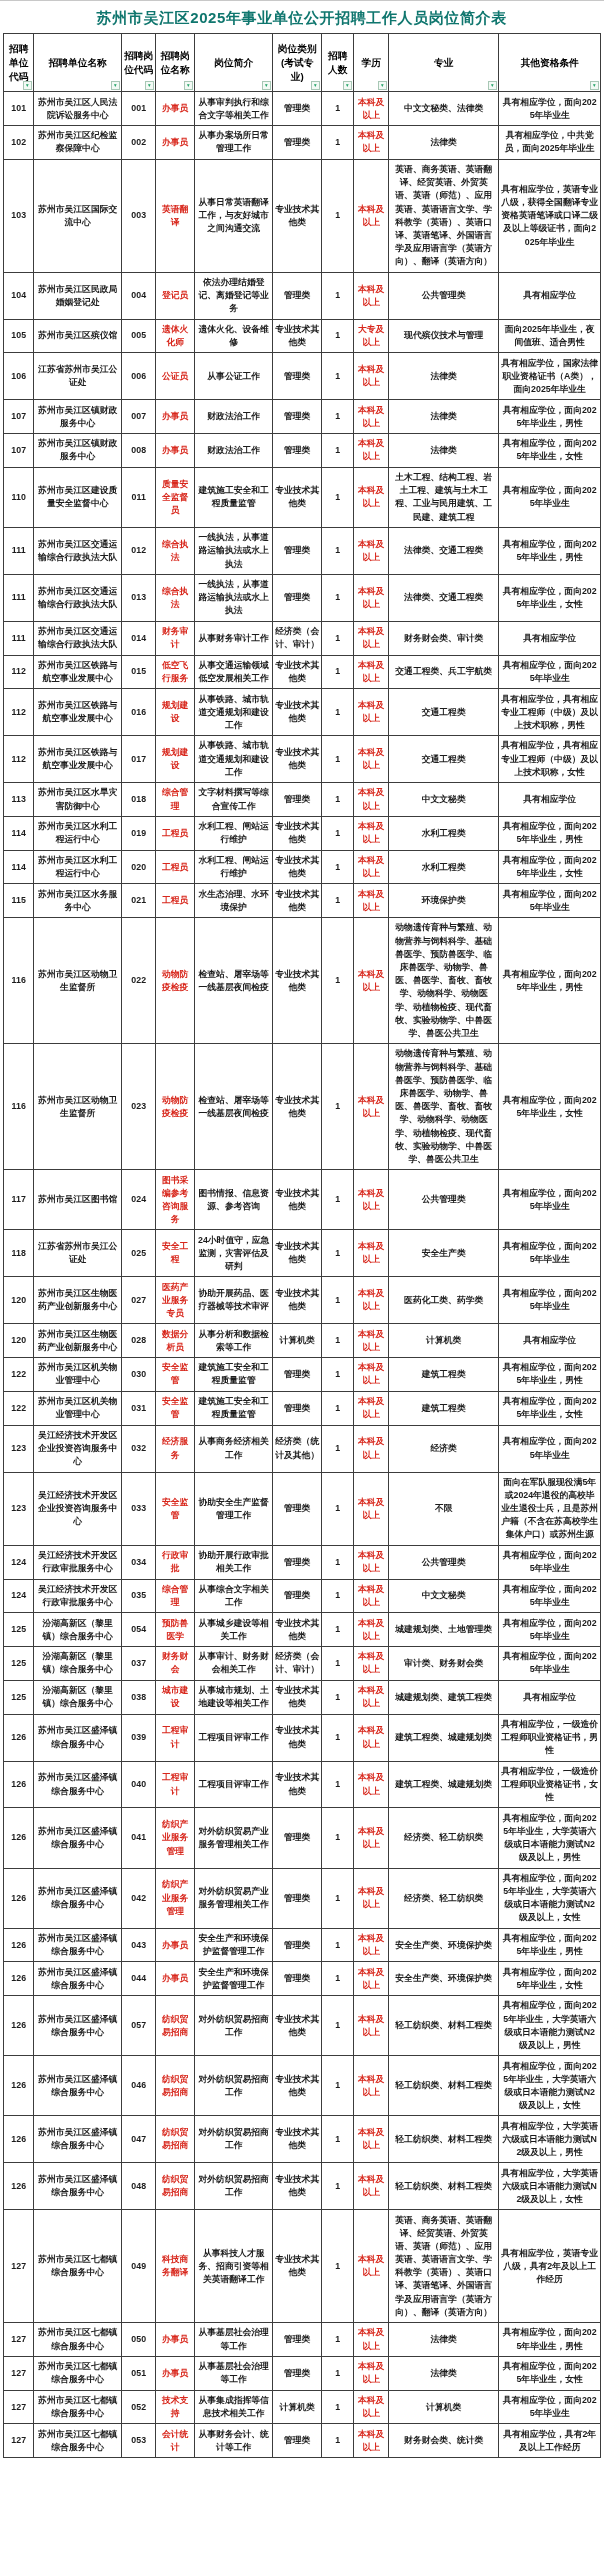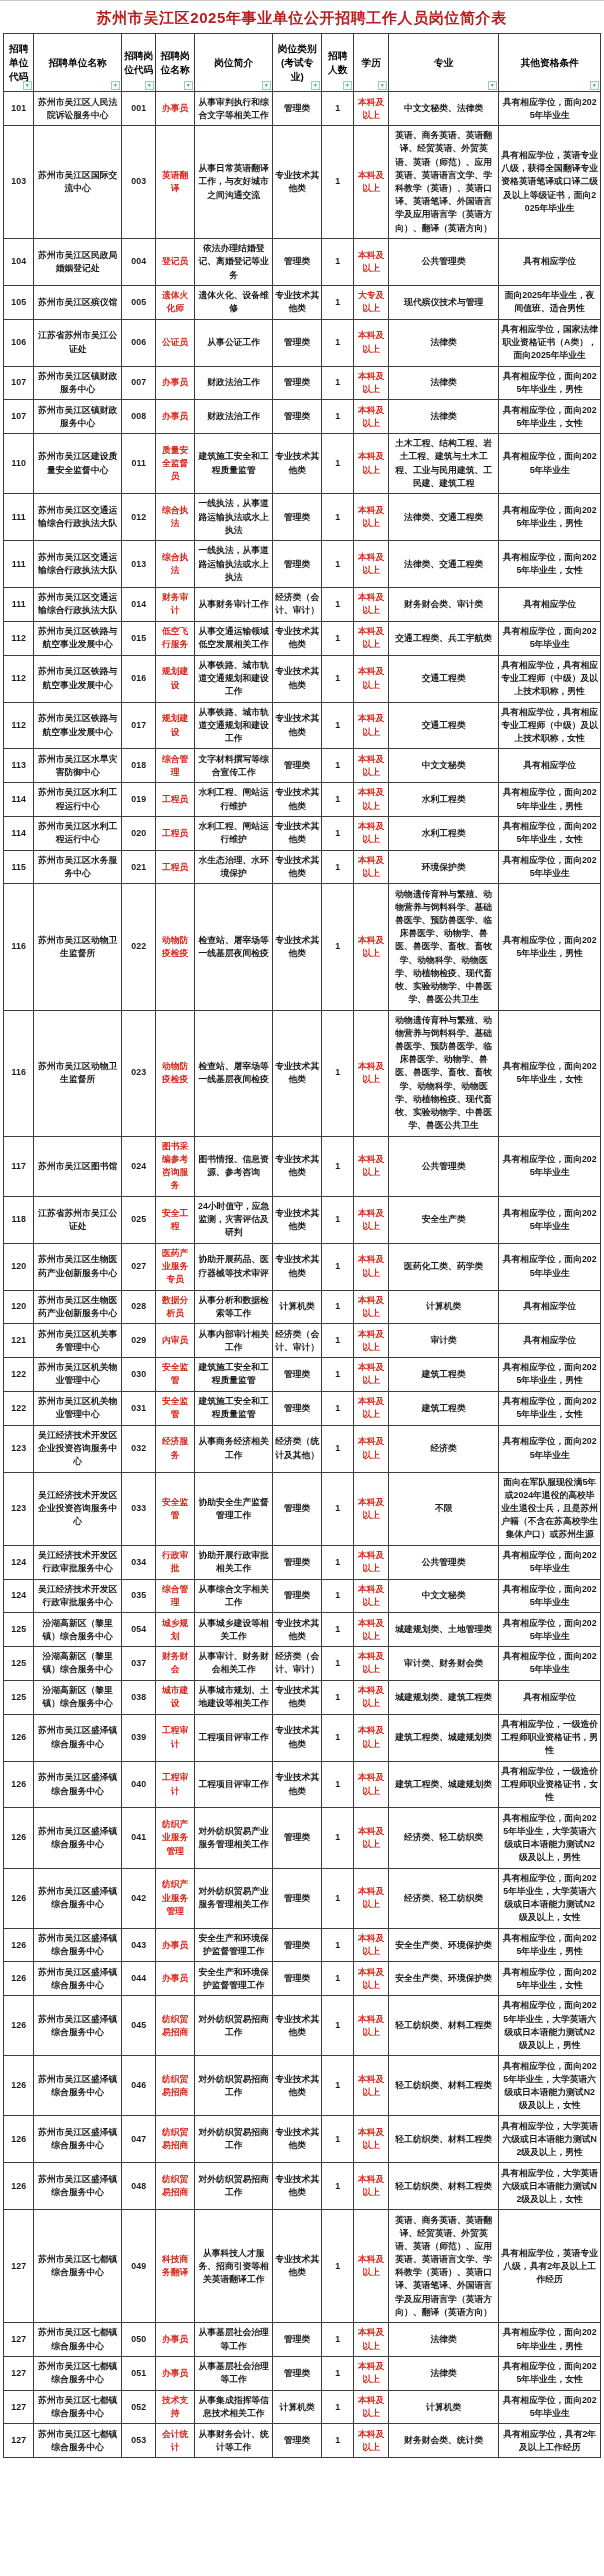--- a/index.html
+++ b/index.html
@@ -1,20 +1,20 @@
 <!DOCTYPE html>
 <html style="font-size:10.4px"><head>
 <meta charset="utf-8">
 <style>
   html,body{margin:0;padding:0;background:#ffffff;}
   body{width:604px;font-family:"Liberation Sans","DejaVu Sans",sans-serif;color:#1a1a1a;}
   .sheet{padding:1.3px 3.2px 3.9px 3.2px;border-top:0.6px solid #c8c8c8;}
   .title{
     width:597px;text-align:center;font-size:15px;font-weight:bold;
-    padding:6.5px 0 5.2px 0;letter-spacing:0.6px;color:#b91c1c;
+    padding:6.5px 0 5.2px 0;letter-spacing:0.6px;color:#0f766e;
   }
   table.grid{
     width:597px;table-layout:fixed;border-collapse:collapse;
     border:1px solid #3c3c3c;
   }
   table.grid col.c1{width:30px;}
   table.grid col.c2{width:88px;}
   table.grid col.c3{width:34px;}
   table.grid col.c4{width:39px;}
   table.grid col.c5{width:78px;}
@@ -87,20 +87,32 @@
           <td>001</td>
           <td class="red">办事员</td>
           <td>从事审判执行和综合文字等相关工作</td>
           <td>管理类</td>
           <td>1</td>
           <td class="red">本科及以上</td>
           <td>中文文秘类、法律类</td>
           <td>具有相应学位，面向2025年毕业生</td>
         </tr>
         <tr>
+          <td>102</td>
+          <td>苏州市吴江区纪检监察保障中心</td>
+          <td>002</td>
+          <td class="red">办事员</td>
+          <td>从事办案场所日常管理工作</td>
+          <td>管理类</td>
+          <td>1</td>
+          <td class="red">本科及以上</td>
+          <td>法律类</td>
+          <td>具有相应学位，中共党员，面向2025年毕业生</td>
+        </tr>
+        <tr>
           <td>103</td>
           <td>苏州市吴江区国际交流中心</td>
           <td>003</td>
           <td class="red">英语翻译</td>
           <td>从事日常英语翻译工作，与友好城市之间沟通交流</td>
           <td>专业技术其他类</td>
           <td>1</td>
           <td class="red">本科及以上</td>
           <td>英语、商务英语、英语翻译、经贸英语、外贸英语、英语（师范）、应用英语、英语语言文学、学科教学（英语）、英语口译、英语笔译、外国语言学及应用语言学（英语方向）、翻译（英语方向）</td>
           <td>具有相应学位，英语专业八级，获得全国翻译专业资格英语笔译或口译二级及以上等级证书，面向2025年毕业生</td>
@@ -363,32 +375,20 @@
           <td>028</td>
           <td class="red">数据分析员</td>
           <td>从事分析和数据检索等工作</td>
           <td>计算机类</td>
           <td>1</td>
           <td class="red">本科及以上</td>
           <td>计算机类</td>
           <td>具有相应学位</td>
         </tr>
         <tr>
-          <td>121</td>
-          <td>苏州市吴江区机关事务管理中心</td>
-          <td>029</td>
-          <td class="red">内审员</td>
-          <td>从事内部审计相关工作</td>
-          <td>经济类（会计、审计）</td>
-          <td>1</td>
-          <td class="red">本科及以上</td>
-          <td>审计类</td>
-          <td>具有相应学位</td>
-        </tr>
-        <tr>
           <td>122</td>
           <td>苏州市吴江区机关物业管理中心</td>
           <td>030</td>
           <td class="red">安全监管</td>
           <td>建筑施工安全和工程质量监管</td>
           <td>管理类</td>
           <td>1</td>
           <td class="red">本科及以上</td>
           <td>建筑工程类</td>
           <td>具有相应学位，面向2025年毕业生，男性</td>
@@ -450,21 +450,21 @@
           <td>管理类</td>
           <td>1</td>
           <td class="red">本科及以上</td>
           <td>中文文秘类</td>
           <td>具有相应学位，面向2025年毕业生</td>
         </tr>
         <tr>
           <td>125</td>
           <td>汾湖高新区（黎里镇）综合服务中心</td>
           <td>054</td>
-          <td class="red">城乡规划</td>
+          <td class="red">预防兽医学</td>
           <td>从事城乡建设等相关工作</td>
           <td>专业技术其他类</td>
           <td>1</td>
           <td class="red">本科及以上</td>
           <td>城建规划类、土地管理类</td>
           <td>具有相应学位，面向2025年毕业生</td>
         </tr>
         <tr>
           <td>125</td>
           <td>汾湖高新区（黎里镇）综合服务中心</td>
@@ -557,21 +557,21 @@
           <td>安全生产和环境保护监督管理工作</td>
           <td>管理类</td>
           <td>1</td>
           <td class="red">本科及以上</td>
           <td>安全生产类、环境保护类</td>
           <td>具有相应学位，面向2025年毕业生，女性</td>
         </tr>
         <tr>
           <td>126</td>
           <td>苏州市吴江区盛泽镇综合服务中心</td>
-          <td>045</td>
+          <td>057</td>
           <td class="red">纺织贸易招商</td>
           <td>对外纺织贸易招商工作</td>
           <td>专业技术其他类</td>
           <td>1</td>
           <td class="red">本科及以上</td>
           <td>轻工纺织类、材料工程类</td>
           <td>具有相应学位，面向2025年毕业生，大学英语六级或日本语能力测试N2级及以上，男性</td>
         </tr>
         <tr>
           <td>126</td>

